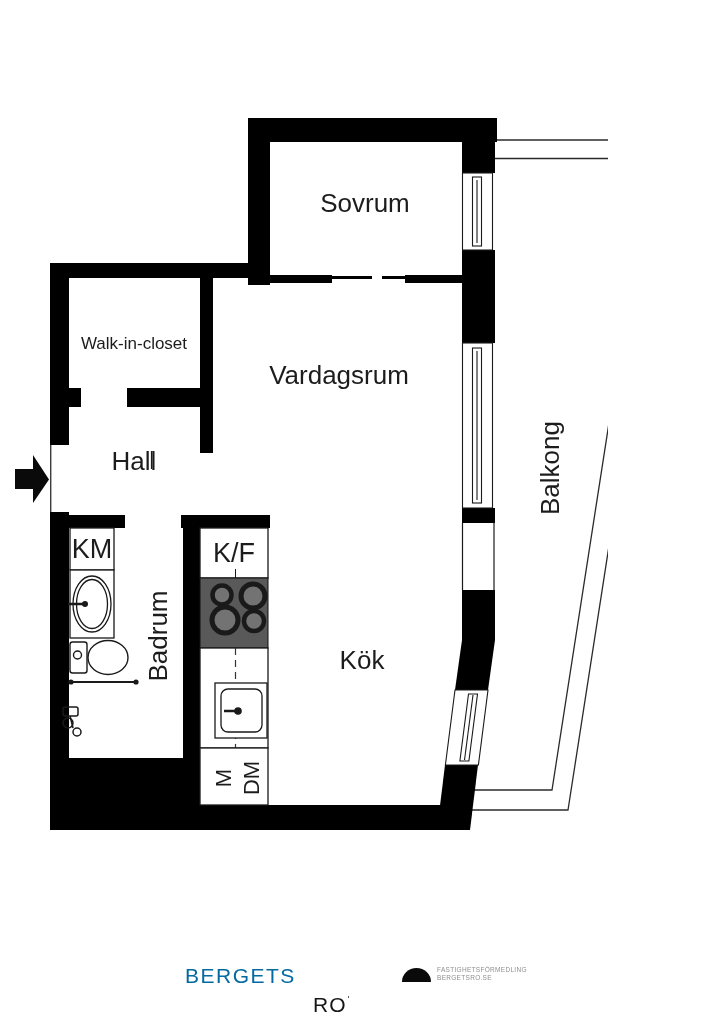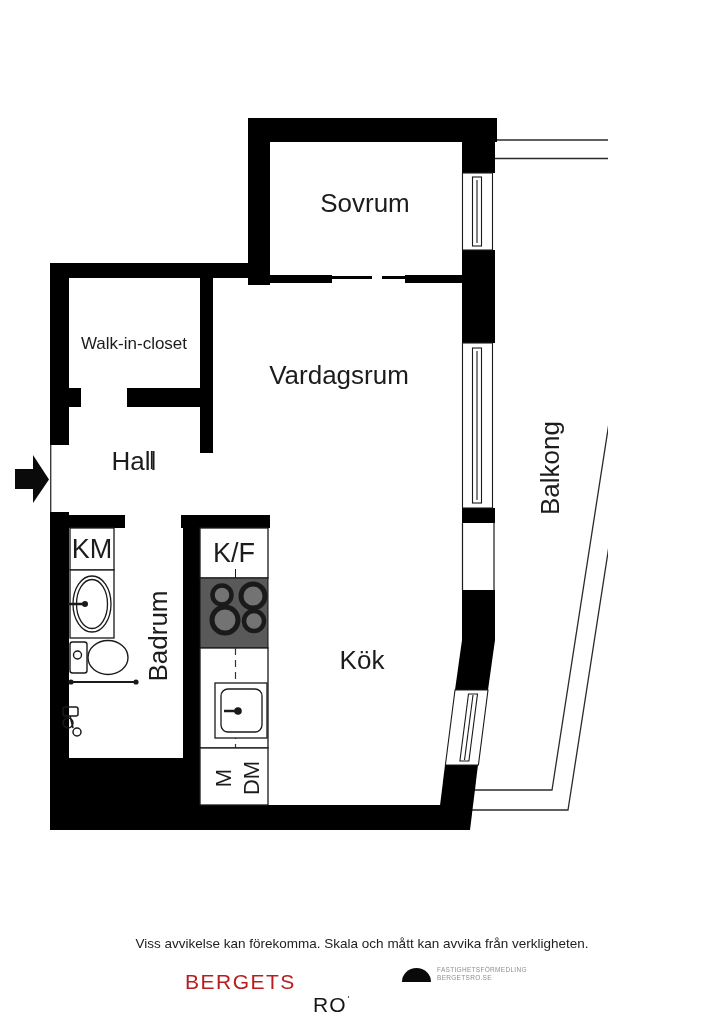--- a/index.html
+++ b/index.html
@@ -12,21 +12,21 @@
   .lbl-appl{font-size:27px;}
   .lbl-mdm{font-size:22px;}
   .fixture{fill:#ffffff;stroke:#1a1a1a;stroke-width:1.3;}
   .thinline{stroke:#1a1a1a;stroke-width:1.2;}
   .balcony{fill:none;stroke:#2b2b2b;stroke-width:1.3;}
 
   .footer{position:absolute;left:0;top:0;width:724px;height:1024px;pointer-events:none;}
   .disclaimer{position:absolute;top:936px;left:0;width:724px;text-align:center;
               font-size:13.5px;color:#222;}
   .brand-bergets{position:absolute;top:964px;left:185px;font-size:21px;
-                 letter-spacing:1.5px;color:#b91c1c;margin-top:6px;}
+                 letter-spacing:1.5px;color:#0369a1;}
   .brand-ro{position:absolute;top:964px;left:313px;font-size:21px;
             letter-spacing:1px;color:#161616;margin-top:29px;}
   .brand-ro sup{font-size:9px;position:relative;top:-2px;left:1px;color:#161616;}
   .logo{position:absolute;top:966px;left:402px;display:flex;align-items:center;gap:6px;}
   .dome{display:block;width:29px;height:14px;background:#0a0a0a;
         border-radius:29px 29px 0 0 / 28px 28px 0 0;margin-top:2px;}
   .logo-text{display:block;font-size:6.5px;line-height:8px;letter-spacing:0.3px;
              color:#8f8f8f;}
   .logo-text span{display:block;}
 </style>
@@ -154,21 +154,20 @@
     <text class="lbl" x="550" y="468" dominant-baseline="central" transform="rotate(-90 550 468)">Balkong</text>
     <text class="lbl" x="158" y="636" dominant-baseline="central" transform="rotate(-90 158 636)">Badrum</text>
     <text class="lbl-appl" x="92" y="549" dominant-baseline="central">KM</text>
     <text class="lbl-appl" x="234" y="553" dominant-baseline="central">K/F</text>
     <text class="lbl-mdm" x="223" y="778" dominant-baseline="central" transform="rotate(-90 223 778)">M</text>
     <text class="lbl-mdm" x="251" y="778" dominant-baseline="central" transform="rotate(-90 251 778)">DM</text>
   </g>
 </svg>
 
 <div class="footer">
-  <div class="disclaimer">Viss avvikelse kan förekomma. Skala och mått kan avvika från verkligheten.</div>
   <span class="brand-bergets">BERGETS</span>
   <span class="brand-ro"><span>RO</span><sup>'</sup></span>
   <div class="logo">
     <span class="dome"></span>
     <span class="logo-text">
       <span>FASTIGHETSFÖRMEDLING</span>
       <span>BERGETSRO.SE</span>
     </span>
   </div>
 </div>

